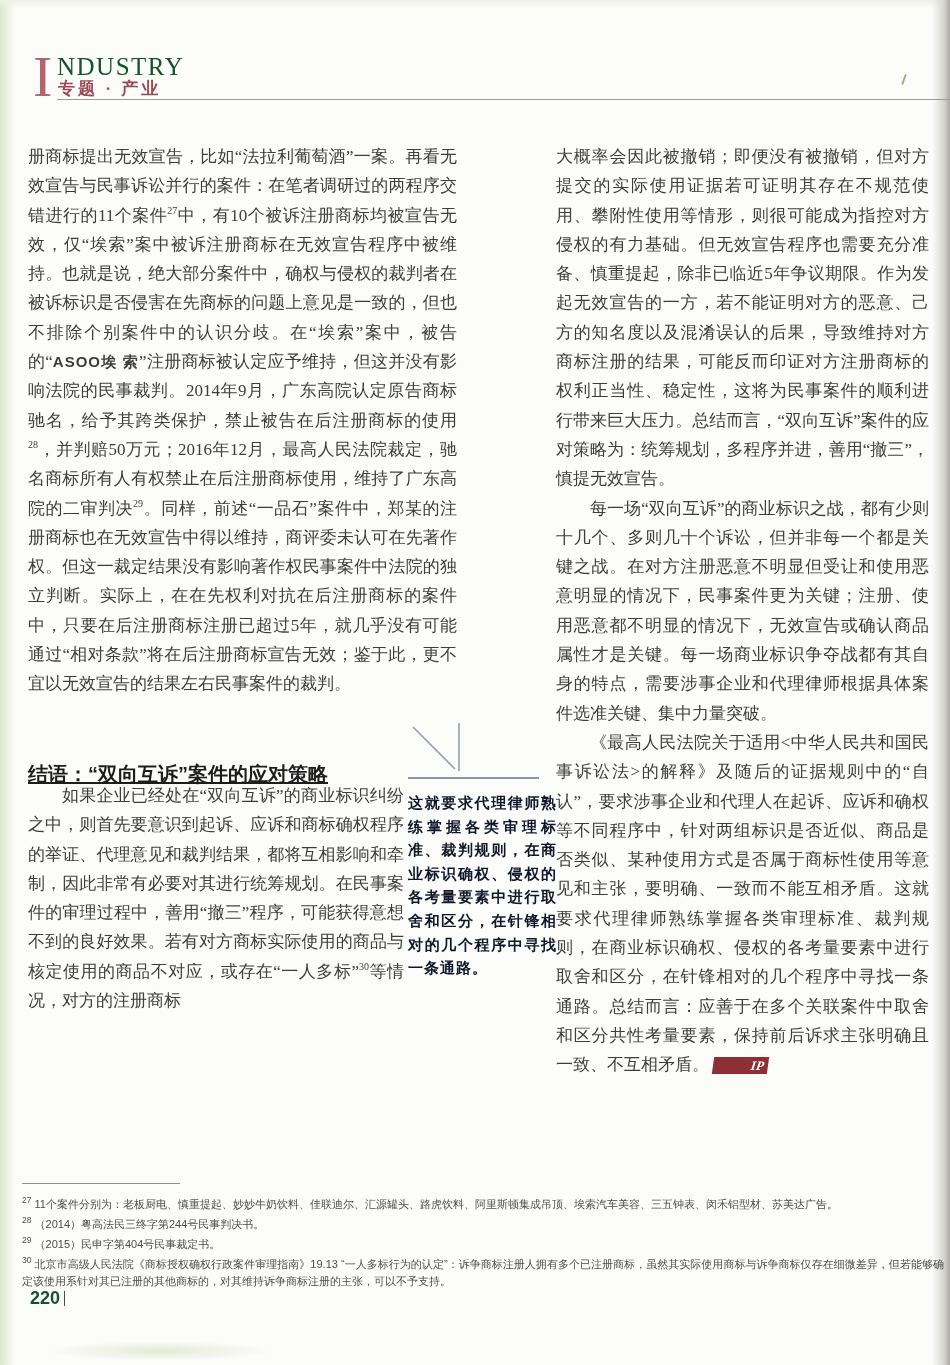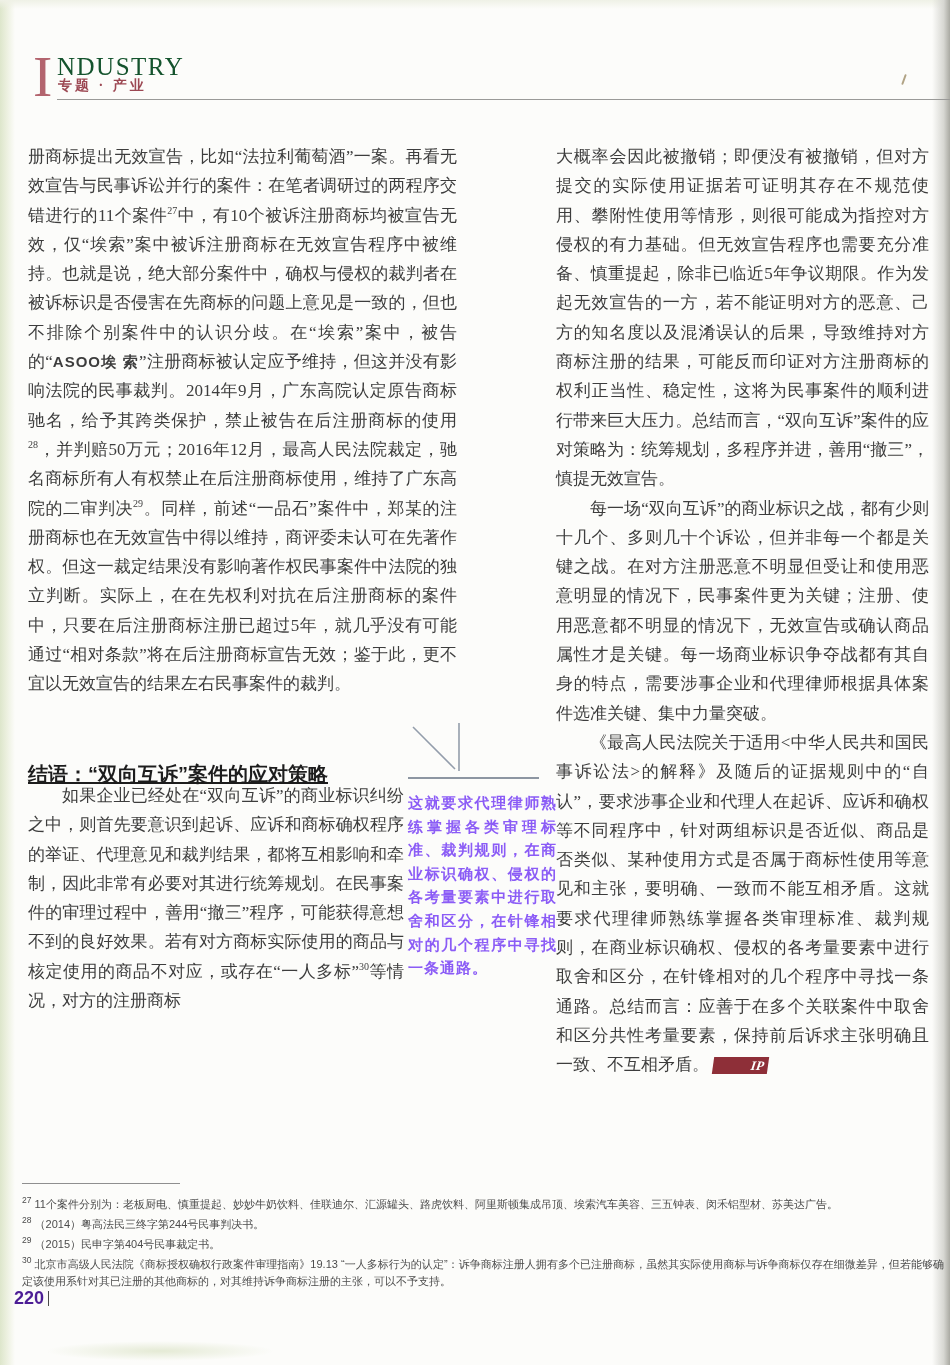--- a/index.html
+++ b/index.html
@@ -16,21 +16,21 @@
   .edge-right { position:absolute; right:0; top:0; bottom:0; width:18px;
     background:linear-gradient(270deg,#a9a9a2 0%,#d7d7d2 35%,rgba(255,255,255,0) 100%); }
   .corner-smudge { position:absolute; left:45px; bottom:4px; width:230px; height:20px;
     background:radial-gradient(ellipse at center, rgba(205,216,176,.5) 0%, rgba(205,216,176,0) 70%); }
 
   
   .m-initial { position:absolute; left:33px; top:48px; font-size:58px; line-height:1;
     color:#b3646e; font-family:"Liberation Serif",serif; }
   .m-title { position:absolute; left:57px; top:53px; font-size:25px; letter-spacing:1.5px;
     color:#14532d; font-family:"Liberation Serif",serif; }
-  .m-section { position:absolute; left:58px; top:77px; font-size:14px; letter-spacing:3px;
+  .m-section { position:absolute; left:58px; top:77px; font-size:17px; letter-spacing:3px;
     color:#9c4853; font-weight:bold; font-family:"Liberation Serif",serif; }
   .header-rule { position:absolute; left:57px; right:0; top:99px; height:1px; background:#9a9a98; }
   .scan-mark { position:absolute; left:903px; top:74px; width:2px; height:11px;
     background:#9d8c68; transform:rotate(20deg); border-radius:1px; opacity:.8; }
 
   
   .body-text { font-size:17px; line-height:29.3px; text-align:justify; }
   .body-text p { margin:0; }
   .indent { text-indent:2em; }
   sup.fnref { font-size:10px; line-height:0; }
@@ -43,38 +43,38 @@
   .col-right       { position:absolute; left:556px; top:142px; width:373px; }
 
   .brand { font-family:"Liberation Sans","DejaVu Sans",sans-serif; font-weight:bold;
     font-size:15px; letter-spacing:1px; }
 
   
   .pullquote { position:absolute; left:408px; top:722px; width:149px; }
   .pq-icon { display:block; margin-left:2px; }
   .pq-divider { width:131px; height:0; border-top:2px solid #8d96a2; margin-top:3px; }
   .pq-text { margin-top:12px; font-family:"Liberation Sans","DejaVu Sans",sans-serif;
-    font-weight:bold; font-size:15px; line-height:23.6px; color:#8b5cf6;
+    font-weight:bold; font-size:15px; line-height:23.6px; color:#0f172a;
     text-align:justify; letter-spacing:1px; }
 
   .ip-mark { display:inline-block; background:#8e2f38; color:#fff; font-style:italic;
     font-weight:bold; font-family:"Liberation Serif",serif; font-size:13px;
     line-height:15px; padding:1px 4px; transform:skewX(-8deg); margin-left:4px; }
 
   
   .fn-divider { position:absolute; left:22px; top:1183px; width:158px; height:1px; background:#8f8f8f; }
   .footnotes { position:absolute; left:22px; top:1192px; width:922px;
     font-family:"Liberation Sans","DejaVu Sans",sans-serif; font-size:11px;
     line-height:16.5px; color:#4c4c4c; text-align:justify; }
   .footnotes .fn { margin:0; }
   .footnotes sup { font-size:8.5px; }
 
-  .pagenum { position:absolute; left:14px; top:1288px; display:flex; align-items:center;
+  .pagenum { position:absolute; left:30px; top:1288px; display:flex; align-items:center;
     font-family:"Liberation Sans","DejaVu Sans",sans-serif; font-weight:bold;
-    font-size:18px; color:#4c1d95; }
+    font-size:18px; color:#14532d; }
   .pagebar { width:1px; height:15px; background:#4a4a4a; margin-left:4px; }
 </style>
 </head>
 <body>
 
 <div class="page">
 
   <div class="edge-left"></div>
   <div class="edge-top"></div>
   <div class="edge-right"></div>

